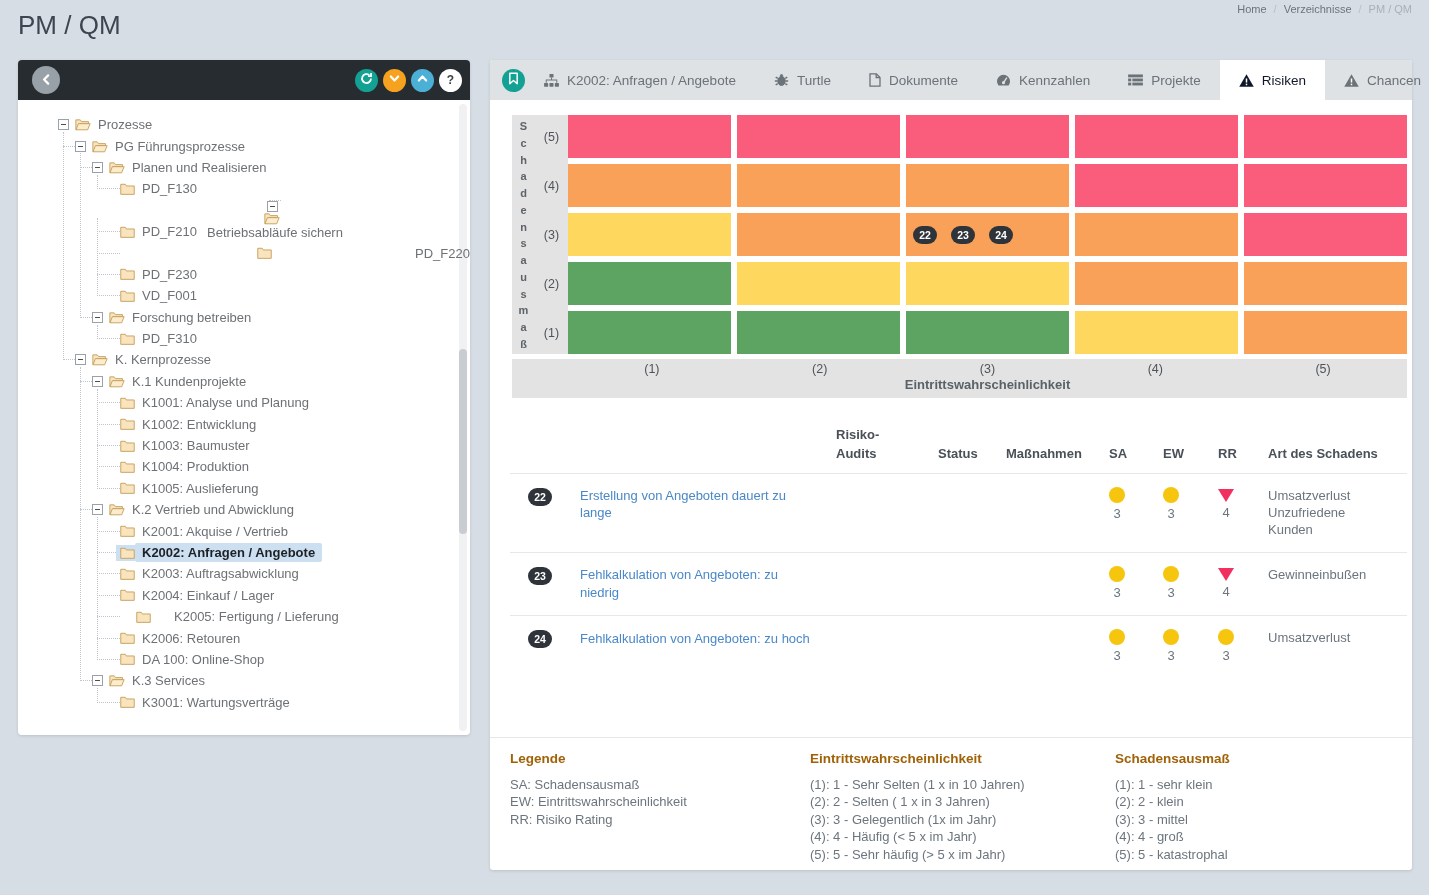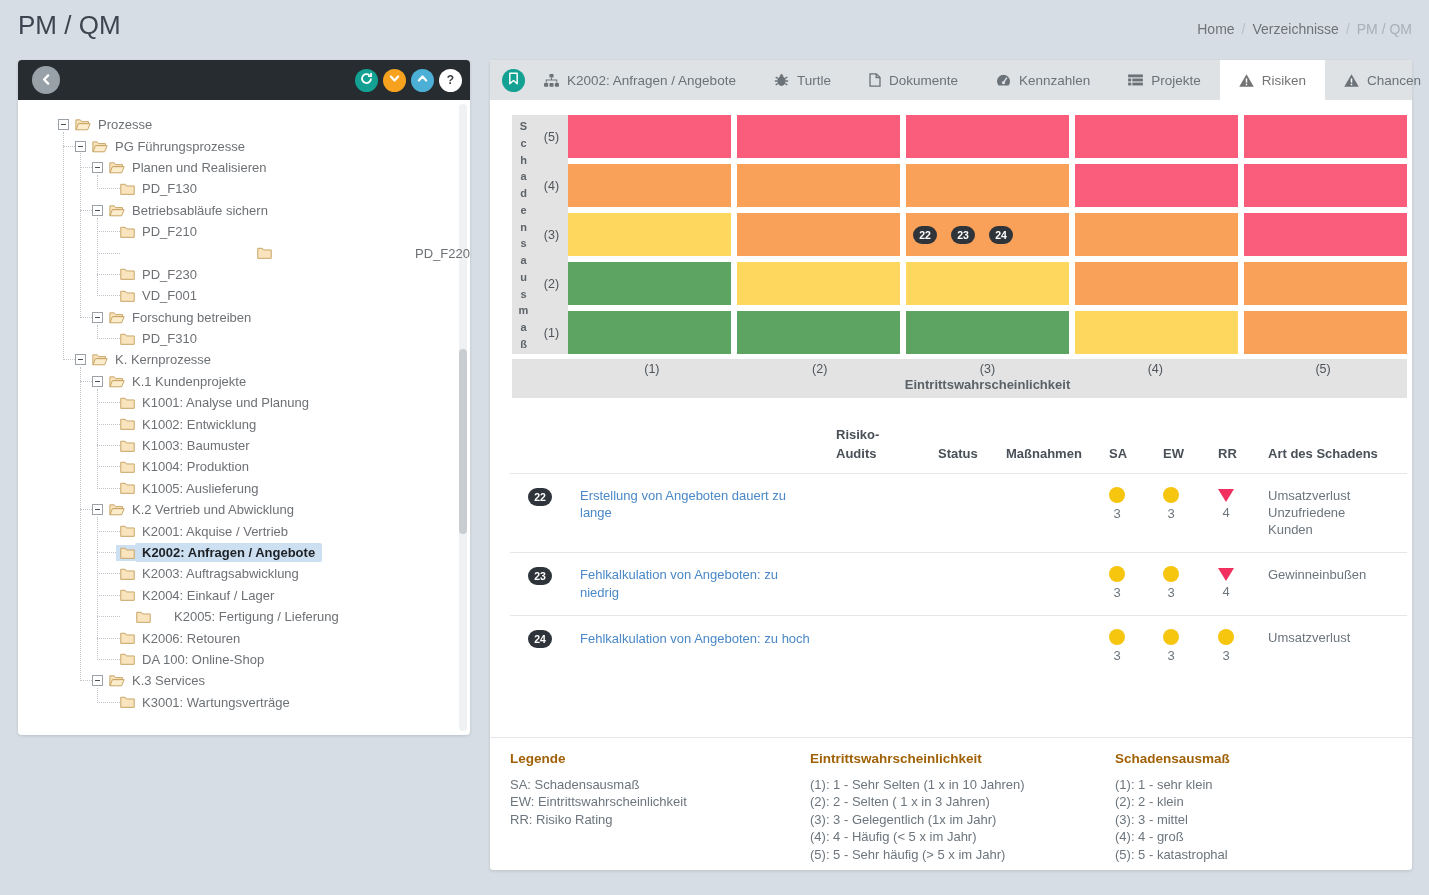--- a/index.html
+++ b/index.html
@@ -1,20 +1,20 @@
 <!DOCTYPE html>
 <html><head>
 <meta charset="utf-8">
 <style>
   * { margin:0; padding:0; box-sizing:border-box; }
   html,body { width:1429px; height:895px; overflow:hidden; background:#d7dde4;
     font-family:"Liberation Sans","DejaVu Sans",sans-serif; }
   
   .page-title { position:absolute; left:18px; top:10px; font-size:26px; font-weight:400; color:#3e4550; }
-  .breadcrumb { position:absolute; right:17px; top:21px; font-size:14px; color:#6d7479; }
+  .breadcrumb { position:absolute; right:17px; top:3px; font-size:11px; color:#6d7479; }
   .breadcrumb .sep { color:#b9c0c7; margin:0 7px; }
   .breadcrumb .current { color:#a9b0b7; }
   
   .tree-panel { position:absolute; left:18px; top:60px; width:452px; height:675px;
     border-radius:4px; box-shadow:0 1px 3px rgba(60,70,80,.18); }
   .tree-toolbar { height:40px; background:#272c31; border-radius:4px 4px 0 0;
     display:flex; align-items:center; padding:0 8px 0 14px; }
   .cbtn { border:none; border-radius:50%; display:flex; align-items:center; justify-content:center;
     cursor:pointer; color:#fff; }
   .cbtn.back { width:28px; height:28px; }
@@ -35,21 +35,21 @@
   .tree-scroll-track { position:absolute; right:3px; top:4px; bottom:4px; width:8px; background:#f0f1f3; border-radius:4px; }
   .tree-scroll-thumb { position:absolute; right:0; width:8px; top:245px; height:185px; background:#c8cdd2; border-radius:4px; }
   
   .main-panel { position:absolute; left:490px; top:60px; width:922px; height:810px;
     background:#fff; border-radius:3px; box-shadow:0 1px 3px rgba(60,70,80,.18); }
   .tabbar { height:40px; background:#dee2e5; border-radius:3px 3px 0 0; display:flex; align-items:stretch; padding-left:12px; }
   .bookmark-btn { align-self:center; width:23px; height:23px; border-radius:50%; border:none;
     display:flex; align-items:center; justify-content:center; color:#fff; cursor:pointer; flex:0 0 auto; }
   .tab { display:flex; align-items:center; gap:8px; padding:0 19px; font-size:13.5px; color:#6b7278; cursor:pointer; white-space:nowrap; }
   .tab.first { margin-left:auto; }
-  .tab.active { background:#fff; color:#737373;justify-content:center; }
+  .tab.active { background:#fff; color:#0f172a;justify-content:center; }
   .tab .ticon { display:flex; }
   
   .matrix-wrap { margin:15px 5px 0 22px; }
   .matrix-body { display:flex; }
   .y-axis { width:56px; background:#e3e3e3; display:flex; flex:0 0 auto; }
   .y-letters { width:23px; display:flex; flex-direction:column; justify-content:space-between;
     align-items:center; padding:5px 0 4px; font-size:11px; font-weight:bold; color:#5d6368; }
   .y-rowlabels { width:33px; display:grid; grid-template-rows:repeat(5,43px); row-gap:6px; }
   .y-rowlabels span { display:flex; align-items:center; justify-content:center; font-size:12.5px; color:#4e545a; }
   .cells { flex:1; display:grid; grid-template-columns:repeat(5,1fr); grid-template-rows:repeat(5,43px); gap:6px; background:#fff; }
@@ -157,21 +157,21 @@
       </div>
       <div class="tree-row" style="padding-left: 49px;">
         <span class="cstub" style="width: 23px;"></span>
         <span class="ficon">
           <svg width="15" height="12" viewBox="0 0 16 13">
             <path d="M.7 12.3V1.4h4.9l1.2 1.8h8.5v9.1z" fill="#f9e4bd" stroke="#c6a05e"></path>
           </svg>
         </span>
         <span class="node-label">PD_F130</span>
       </div>
-      <div class="tree-row" style="padding-left: 32px;">
+      <div class="tree-row" style="padding-left: 32px; flex-direction: column;">
         <span class="cstub" style="width: 12px;"></span>
         <span class="toggle"></span>
         <span class="ficon">
           <svg width="16" height="13" viewBox="0 0 17 14">
             <path d="M.8 12.6V2h4.7l1.3 1.9h7.6v2.2H4.4L2.6 12z" fill="#f9e4bd" stroke="#c6a05e"></path>
             <path d="M1 12.7 3.5 6.1h12.7l-2.7 6.6z" fill="#fbeccb" stroke="#c6a05e"></path>
           </svg>
         </span>
         <span class="node-label">Betriebsabläufe sichern</span>
       </div>

